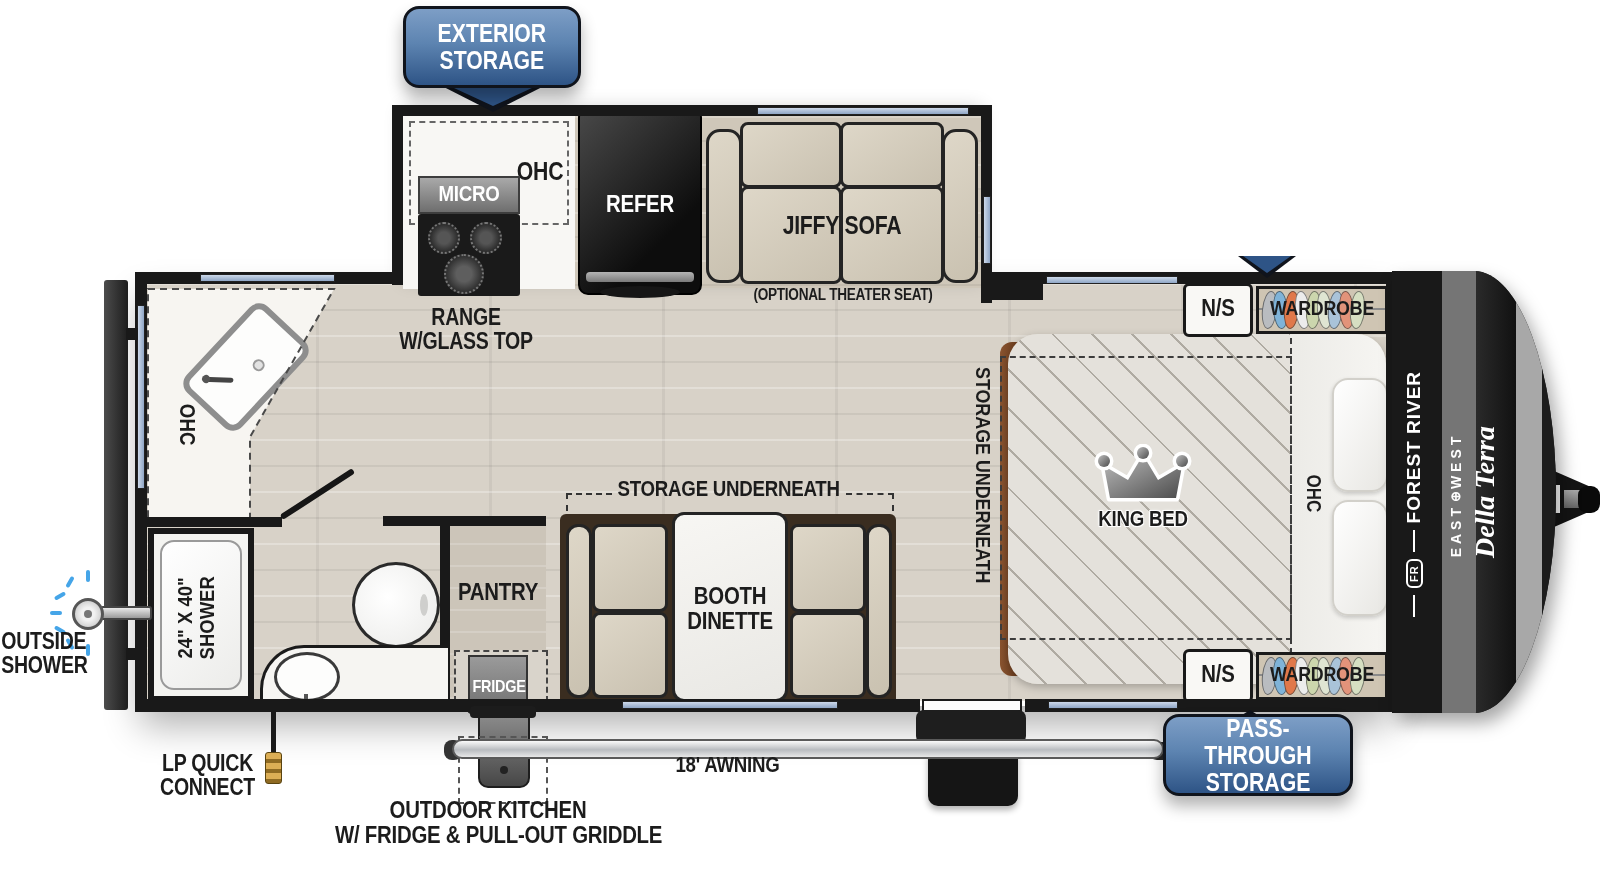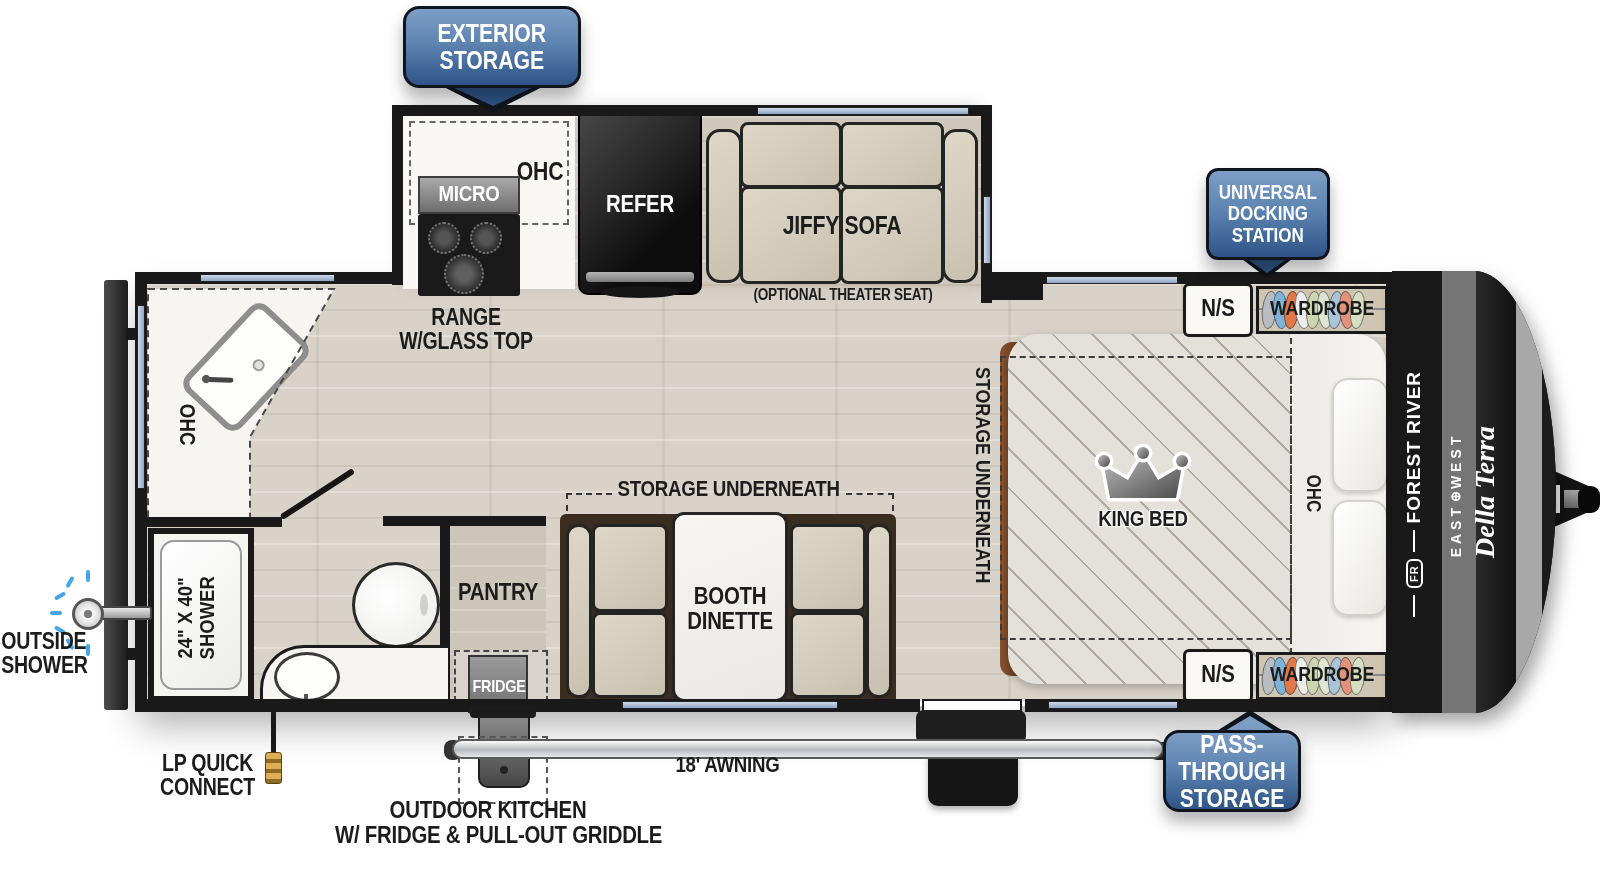--- a/index.html
+++ b/index.html
@@ -275,30 +275,23 @@
   <div class="tri" style="left:441px;top:82px;width:104px;height:24px;background:#2e5486;clip-path:polygon(0 0,100% 0,50% 100%);"></div>
   <div class="badge" style="left:403px;top:6px;width:178px;height:82px;font-size:25px;">
     <div class="in">
       <div>EXTERIOR</div>
       <div>STORAGE</div>
     </div>
   </div>
 
   <div class="tri" style="left:1238px;top:256px;width:58px;height:22px;background:#10141c;clip-path:polygon(0 0,100% 0,50% 100%);"></div>
   <div class="tri" style="left:1243px;top:256px;width:48px;height:17px;background:#2e5486;clip-path:polygon(0 0,100% 0,50% 100%);"></div>
-  <div class="badge" style="left:1206px;top:168px;width:124px;height:92px;font-size:20px;border-radius:12px;">
-    <div class="in">
-      <div>UNIVERSAL</div>
-      <div>DOCKING</div>
-      <div>STATION</div>
-    </div>
-  </div>
 
   <div class="tri" style="left:1212px;top:710px;width:76px;height:24px;background:#10141c;clip-path:polygon(50% 0,0 100%,100% 100%);"></div>
   <div class="tri" style="left:1218px;top:716px;width:64px;height:19px;background:#7d9ec6;clip-path:polygon(50% 0,0 100%,100% 100%);"></div>
-  <div class="badge" style="left:1163px;top:730px;width:138px;height:82px;font-size:25px;">
+  <div class="badge" style="left:1163px;top:714px;width:190px;height:82px;font-size:25px;">
     <div class="in">
       <div>PASS-THROUGH</div>
       <div>STORAGE</div>
     </div>
   </div>
 
 </div>
 
 </body></html>

